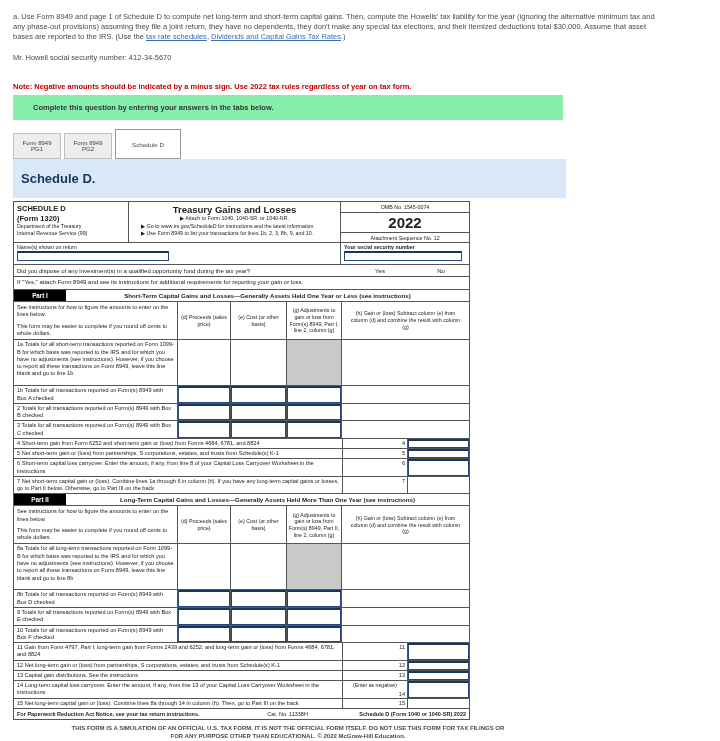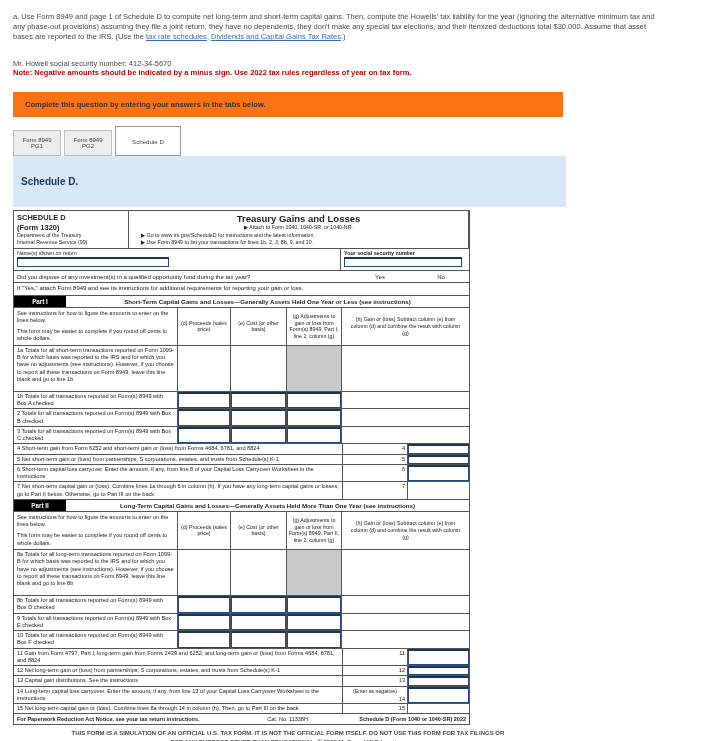--- a/index.html
+++ b/index.html
@@ -6,34 +6,34 @@
   html,body { width: 720px; background: #fff; }
   body {
     height: 741px; overflow: hidden;
     font-family: "Liberation Sans", "DejaVu Sans", sans-serif;
     color: #333;
   }
   .page { padding: 12px 0 0 13px; }
 
   .intro { width: 655px; font-size: 7.5px; line-height: 1.35; color: #4a4a4a; }
   .link { color: #3a6bb5; text-decoration: underline; cursor: pointer; }
-  .ssn-line { margin-top: 17px; font-size: 7.5px; color: #4a4a4a; }
-  .note { margin-top: 0; font-size: 7.5px; color: #c00000; font-weight: bold; }
-
-  .banner { margin-top: 15px; width: 550px; background: #f97316; font-weight: bold;
-            font-size: 7.5px; color: #333; padding: 8px 12px; }
+  .ssn-line { margin-top: 11px; font-size: 7.5px; color: #4a4a4a; }
+  .note { margin-top: 20px; font-size: 7.5px; color: #c00000; font-weight: bold; }
+
+  .banner { margin-top: 4px; width: 550px; background: #86efac; font-weight: bold;
+            font-size: 7.5px; color: #333; padding: 8px 20px; }
 
   .tabs { margin-top: 9px; display: flex; align-items: flex-end; }
   .tab { width: 48px; min-height: 26px; background: #ededed; border: 1px solid #c0c0c0;
          margin-right: 3px; display: flex; align-items: center; justify-content: center;
          text-align: center; font-size: 6px; color: #444; padding: 2px 4px; cursor: pointer; }
   .tab.active { width: 66px; min-height: 30px; background: #fff; border-color: #999; font-size: 6.2px; }
 
   .section-bar { width: 553px; background: #d9e8f6; color: #17365d; font-weight: bold;
-                 font-size: 10px; padding: 20px 8px; }
+                 font-size: 13px; padding: 12px 8px; }
 
   .taxform { width: 457px; border: 1px solid #555; margin-top: 3px; color: #222; background: #fff; }
 
   .fh-row { display: flex; border-bottom: 1px solid #555; }
   .fh-left { width: 115px; padding: 2px 3px; border-right: 1px solid #555; }
   .fh-left .big { font-size: 7.5px; font-weight: bold; line-height: 1.25; }
   .fh-left .sm { font-size: 5.3px; line-height: 1.3; }
   .fh-center { flex: 1; padding: 2px 4px; border-right: 1px solid #555; text-align: center; }
   .form-title { font-size: 9.5px; font-weight: bold; }
   .bullet { font-size: 5.3px; line-height: 1.35; text-align: left; padding-left: 8px; }
@@ -134,20 +134,25 @@
         <div class="big">(Form 1320)</div>
         <div class="sm">Department of the Treasury</div>
         <div class="sm">Internal Revenue Service (99)</div>
       </div>
       <div class="fh-center">
         <div class="form-title">Treasury Gains and Losses</div>
         <div class="bullet c">▶ Attach to Form 1040, 1040-SR, or 1040-NR.</div>
         <div class="bullet">▶ Go to www.irs.gov/ScheduleD for instructions and the latest information.</div>
         <div class="bullet">▶ Use Form 8949 to list your transactions for lines 1b, 2, 3, 8b, 9, and 10.</div>
       </div>
+      <div class="fh-right">
+        <div class="omb">OMB No. 1545-0074</div>
+        <div class="year">2022</div>
+        <div class="att">Attachment Sequence No. 12</div>
+      </div>
     </div>
 
     <div class="name-row">
       <div class="name-cell">
         <div class="lbl">Name(s) shown on return</div>
         <input class="cell-input name-input" style="">
       </div>
       <div class="ssn-cell">
         <div class="lbl">Your social security number</div>
         <input class="cell-input ssn-input" style="">

